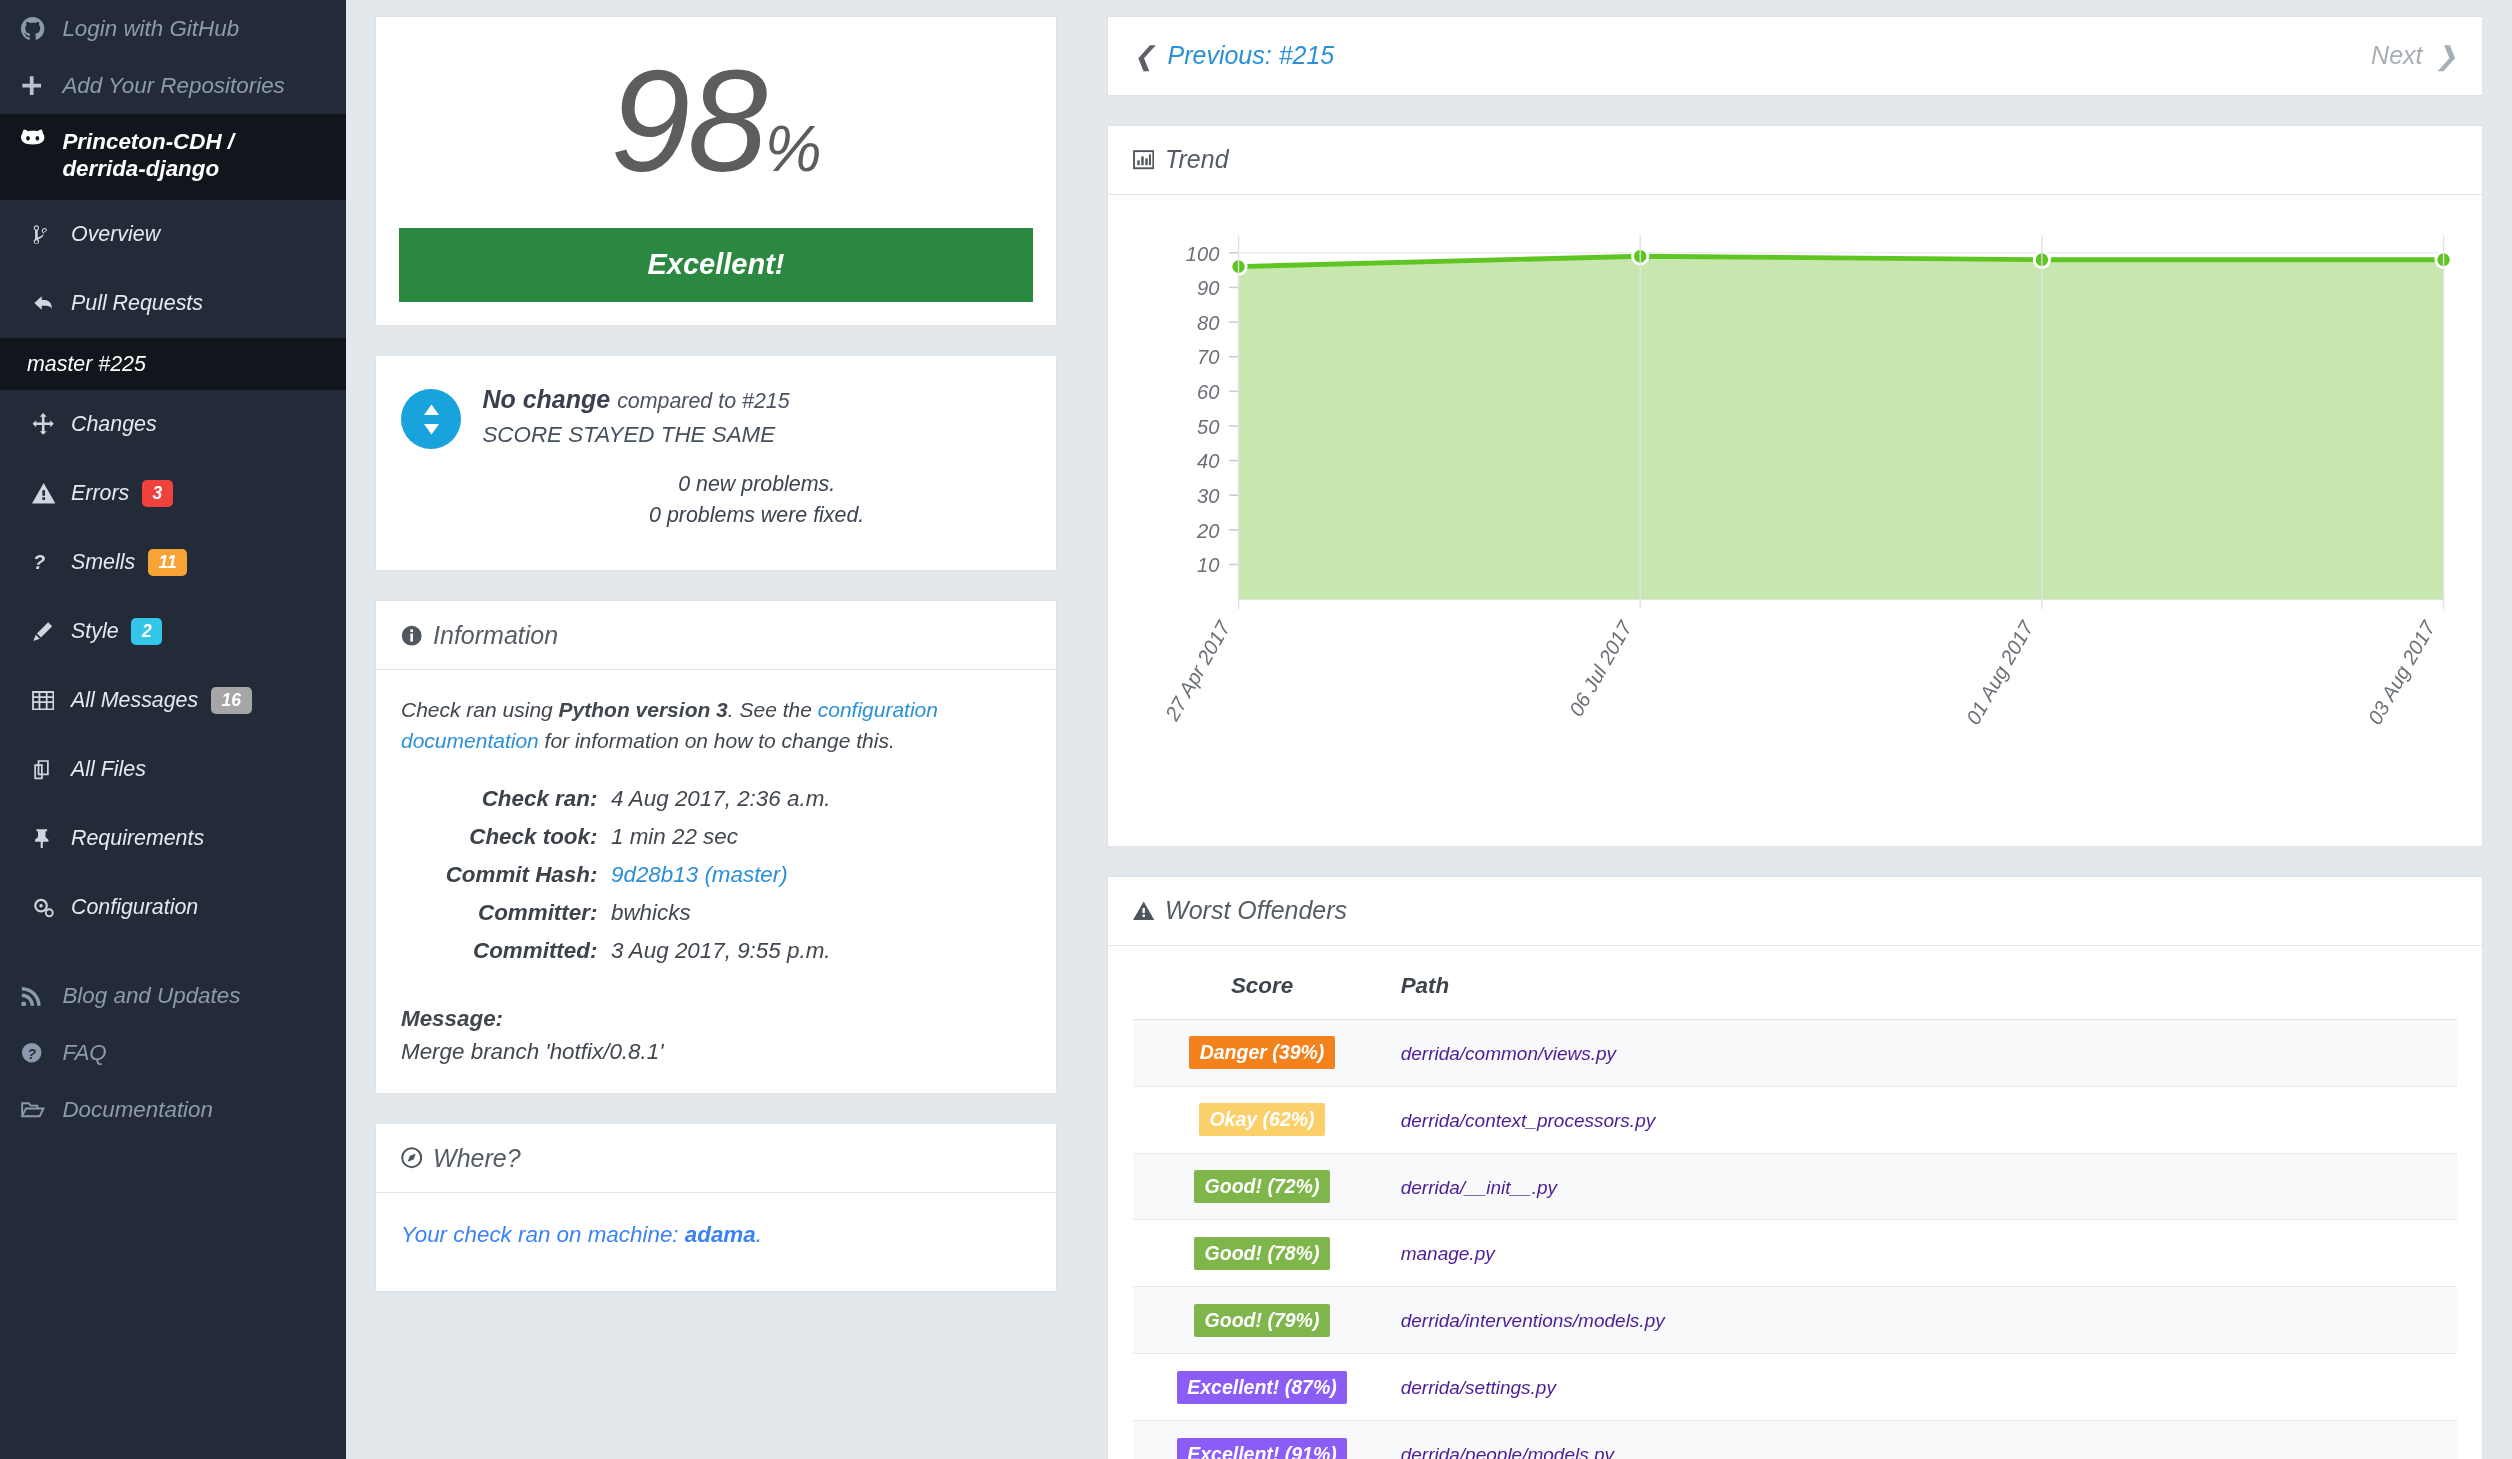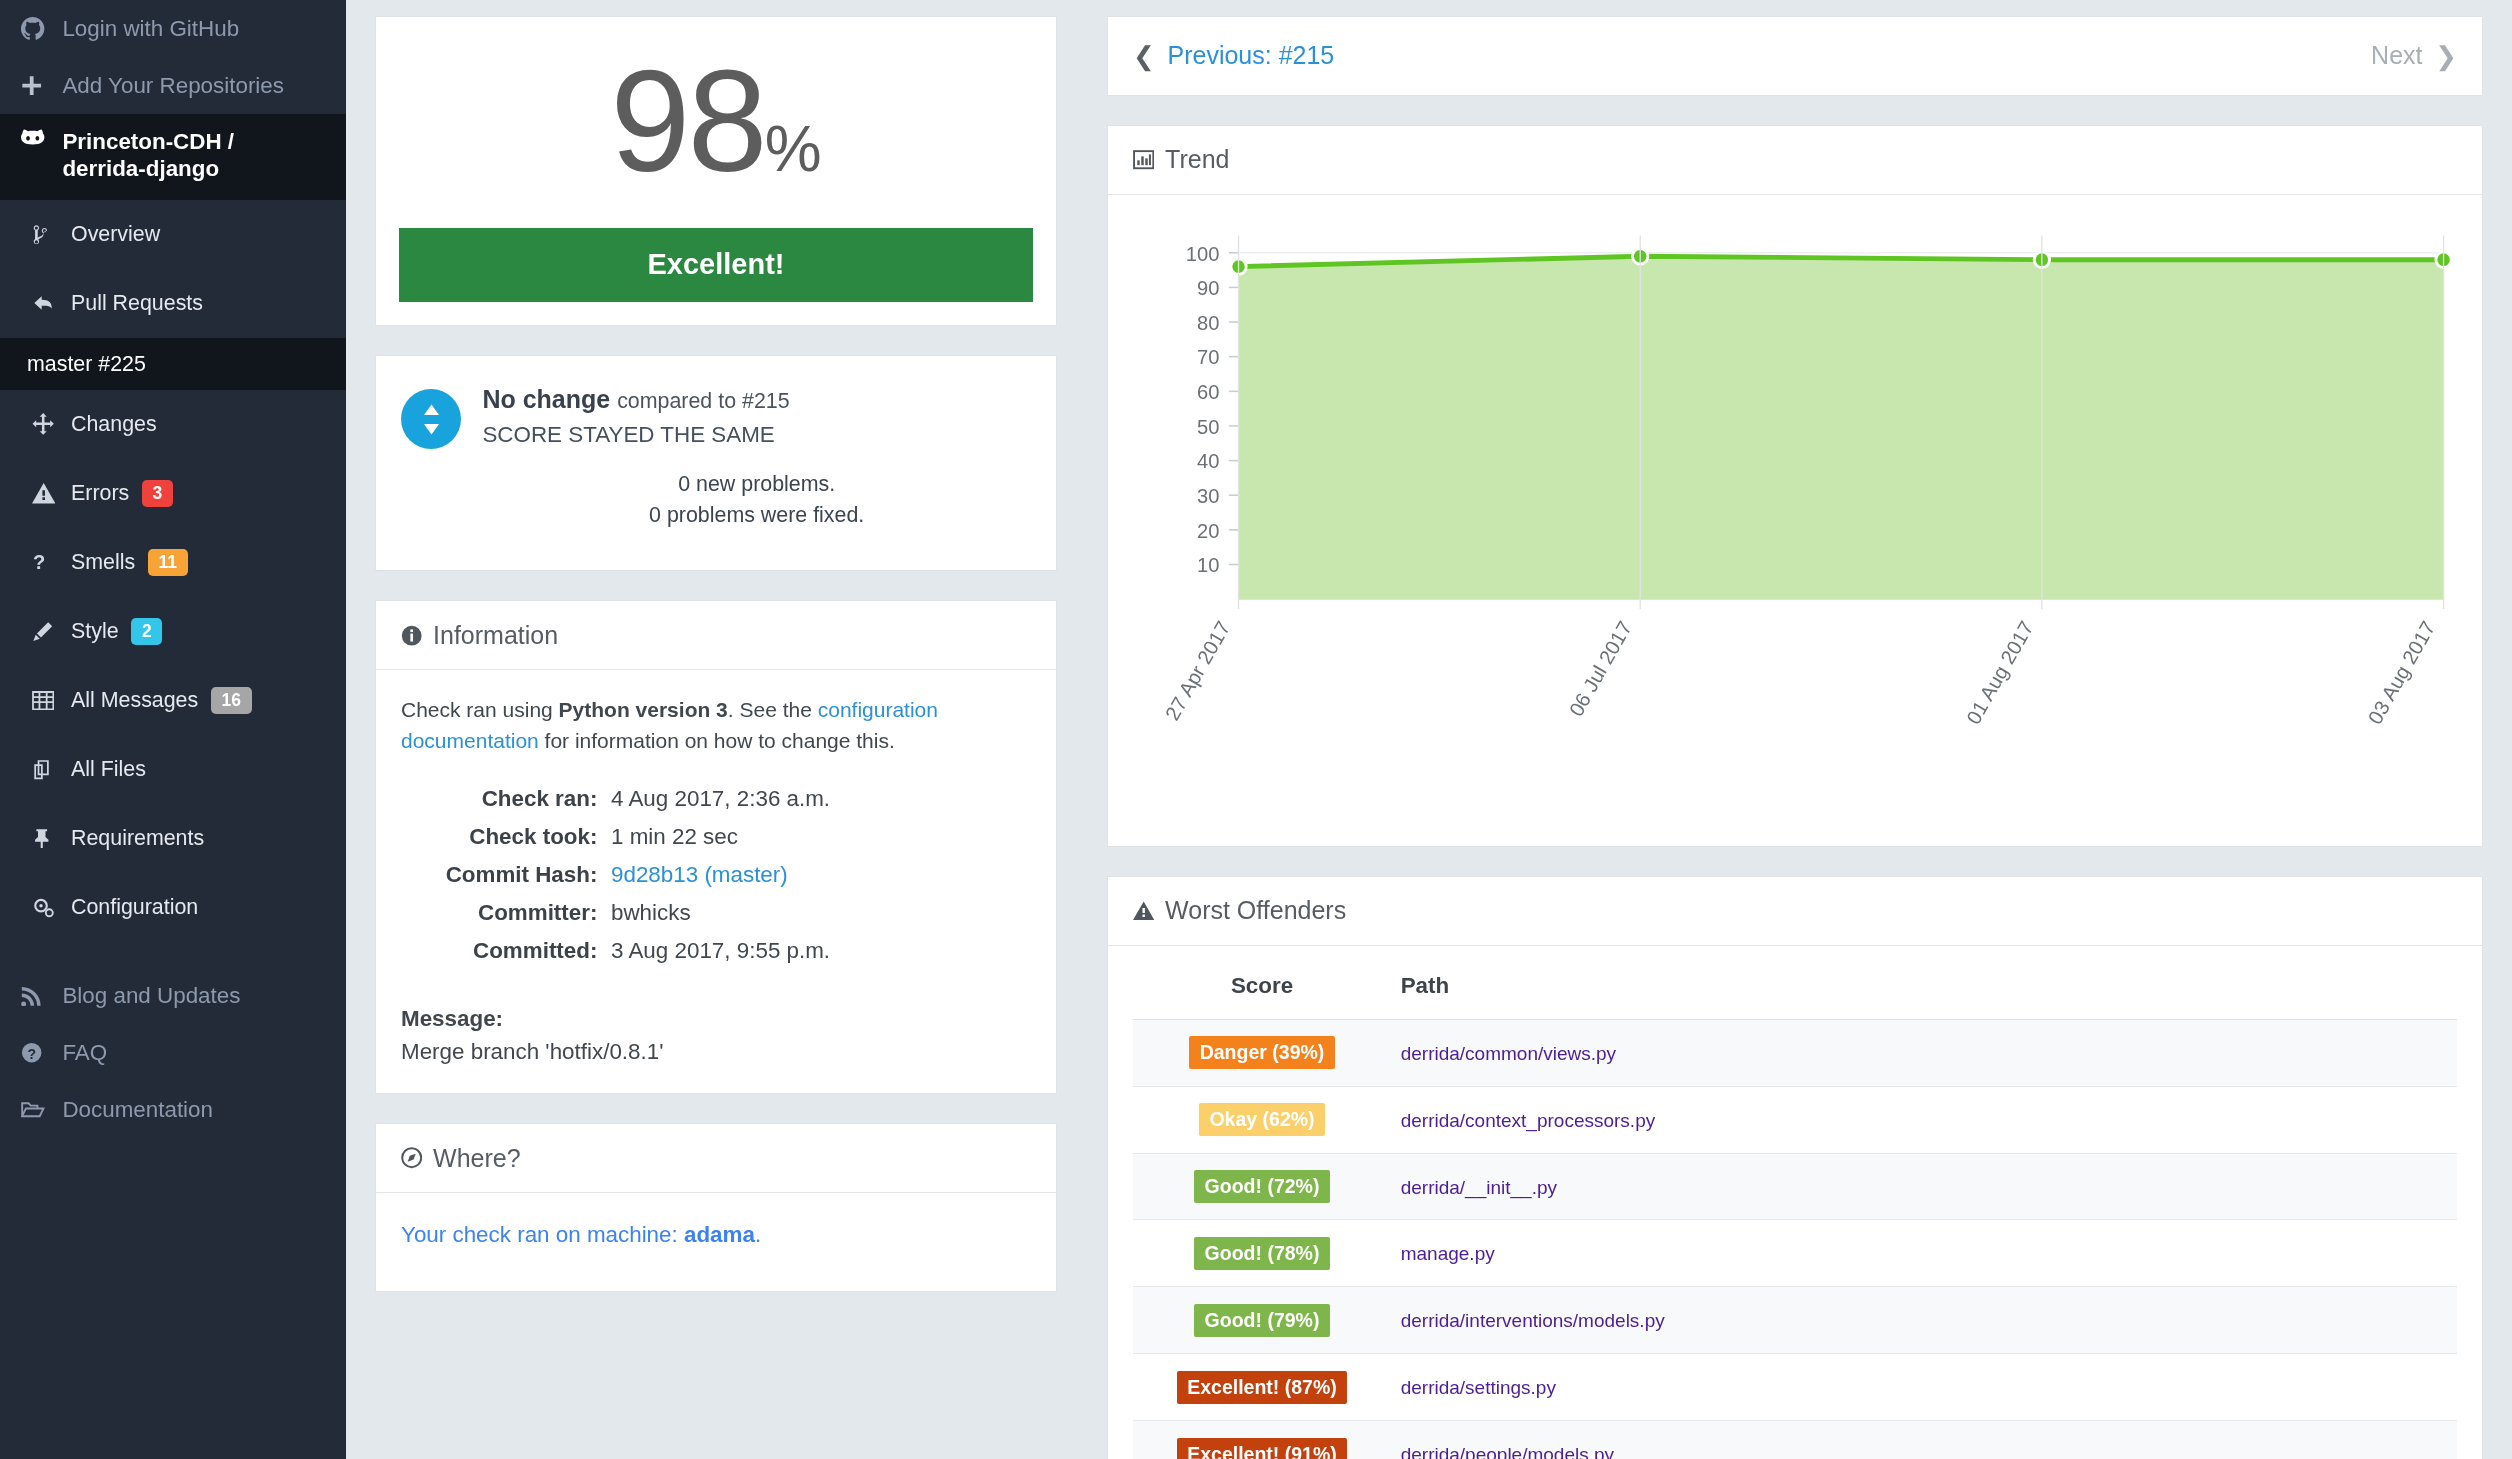--- a/index.html
+++ b/index.html
@@ -2,21 +2,21 @@
 <html><head>
 <meta charset="utf-8">
 <style>
   * { box-sizing: border-box; margin: 0; padding: 0; }
   html, body {
     width: 2512px; height: 1460px;
     background: #e2e8ec;
     font-family: "Liberation Sans", sans-serif;
     overflow: hidden;
   }
-  .page { display: flex; width: 2512px; height: 1460px; }
+  .page { display: flex; width: 2512px; height: 1460px; font-style: italic; }
 
   
   .sidebar {
     width: 346px; flex: 0 0 346px; height: 1460px;
     background: #242b38;
     color: #93a1b4;
     position: relative;
     overflow: hidden;
   }
   .side-link {
@@ -183,21 +183,21 @@
   .tbl td.col-score { text-align: center; }
   .tbl tbody tr:nth-child(odd) { background: #f8f9fa; }
   .pill {
     display: inline-block; padding: 4.9px 10.7px;
     font-size: 19.5px; font-weight: bold; color: #ffffff;
     border-radius: 1.9px; white-space: nowrap;
   }
   .pill.danger    { background: #f3821c; }
   .pill.okay      { background: #fbcf6a; }
   .pill.good      { background: #7fb64b; }
-  .pill.excellent { background: #c2410c; }
+  .pill.excellent { background: #8b5cf6; }
   .path-link { color: #4c1d95; font-size: 19px; }
 </style>
 </head>
 <body>
 
 <div class="page">
 
   <nav class="sidebar">
 
     <div class="side-link muted">

